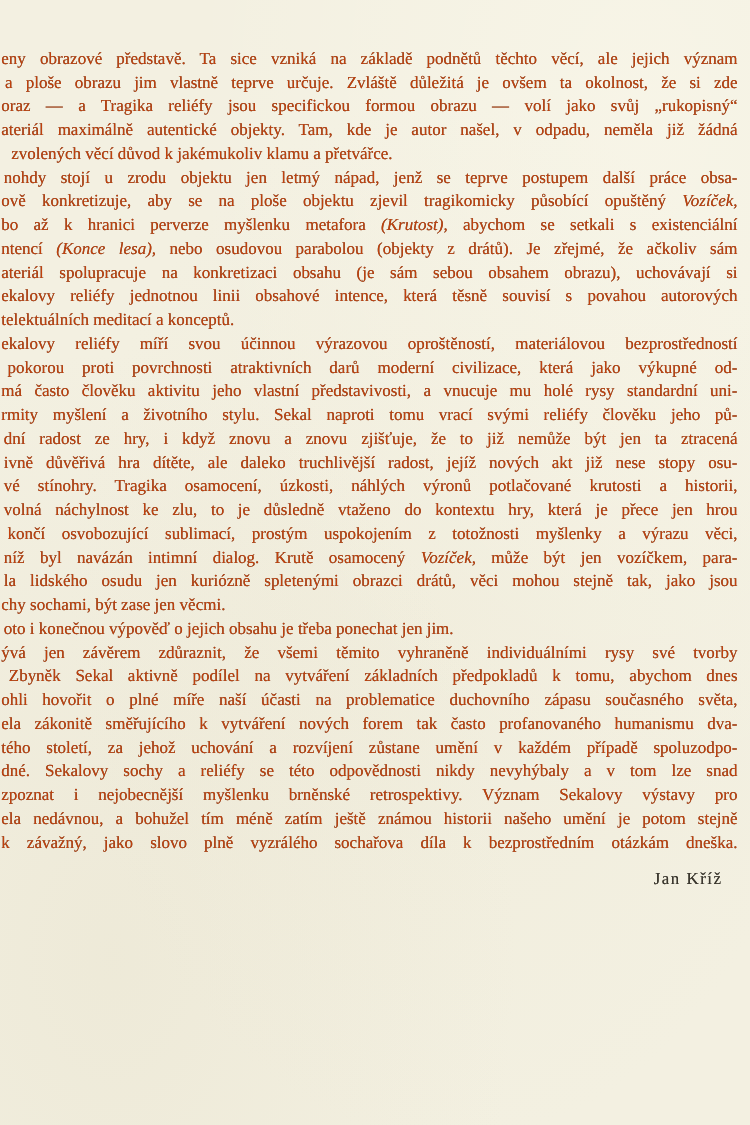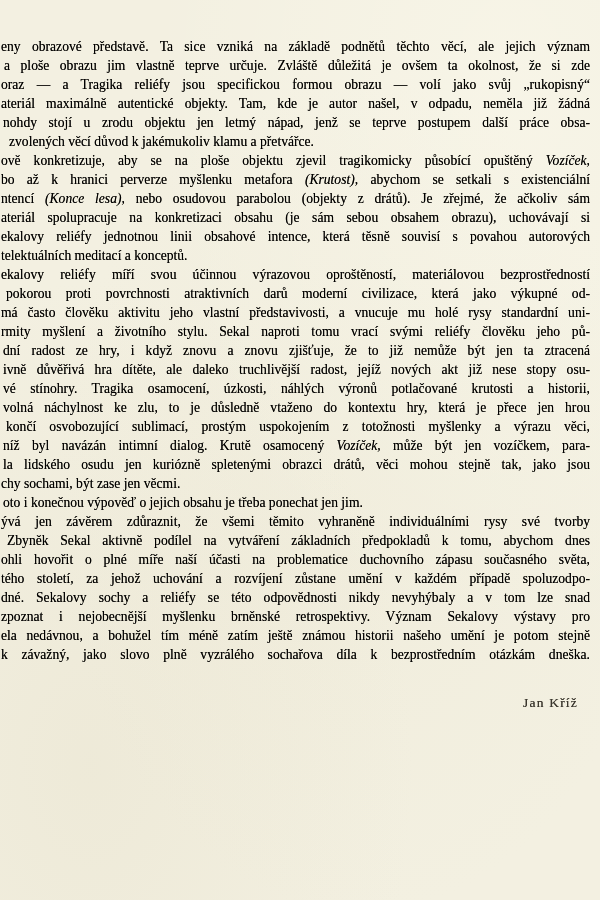--- a/index.html
+++ b/index.html
@@ -17,21 +17,21 @@
   }
   .page {
     position: absolute;
     inset: 0;
   }
   .article {
     position: absolute;
     top: 37px;
     left: 1px;
     width: 589px;
-    color: #000000;
+    color: #c2410c;
     font-size: 13.6px;
     text-shadow: 0 0 0.4px rgba(59,55,46,0.85);
   }
   .line {
     height: 19px;
     line-height: 19px;
     white-space: nowrap;
     text-align: left;
   }
   .line.j {
@@ -54,22 +54,22 @@
 </style>
 </head>
 <body>
 
 <div class="page">
   <div class="article">
       <div class="line j"><span>eny obrazové představě. Ta sice vzniká na základě podnětů těchto věcí, ale jejich význam</span></div>
       <div class="line j" style="padding-left: 3px;"><span>a ploše obrazu jim vlastně teprve určuje. Zvláště důležitá je ovšem ta okolnost, že si zde</span></div>
       <div class="line j"><span>oraz — a Tragika reliéfy jsou specifickou formou obrazu — volí jako svůj „rukopisný“</span></div>
       <div class="line j"><span>ateriál maximálně autentické objekty. Tam, kde je autor našel, v odpadu, neměla již žádná</span></div>
+      <div class="line" style="padding-left: 8px;"><span>zvolených věcí důvod k jakémukoliv klamu a přetvářce.</span></div>
       <div class="line j" style="padding-left: 2px;"><span>nohdy stojí u zrodu objektu jen letmý nápad, jenž se teprve postupem další práce obsa-</span></div>
-      <div class="line" style="padding-left: 8px;"><span>zvolených věcí důvod k jakémukoliv klamu a přetvářce.</span></div>
       <div class="line j"><span>ově konkretizuje, aby se na ploše objektu zjevil tragikomicky působící opuštěný </span><span class="em">Vozíček,</span></div>
       <div class="line j"><span>bo až k hranici perverze myšlenku metafora </span><span class="em">(Krutost),</span><span> abychom se setkali s existenciální</span></div>
       <div class="line j"><span>ntencí </span><span class="em">(Konce lesa),</span><span> nebo osudovou parabolou (objekty z drátů). Je zřejmé, že ačkoliv sám</span></div>
       <div class="line j"><span>ateriál spolupracuje na konkretizaci obsahu (je sám sebou obsahem obrazu), uchovávají si</span></div>
       <div class="line j"><span>ekalovy reliéfy jednotnou linii obsahové intence, která těsně souvisí s povahou autorových</span></div>
       <div class="line"><span>telektuálních meditací a konceptů.</span></div>
       <div class="line j"><span>ekalovy reliéfy míří svou účinnou výrazovou oproštěností, materiálovou bezprostředností</span></div>
       <div class="line j" style="padding-left: 5px;"><span>pokorou proti povrchnosti atraktivních darů moderní civilizace, která jako výkupné od-</span></div>
       <div class="line j"><span>má často člověku aktivitu jeho vlastní představivosti, a vnucuje mu holé rysy standardní uni-</span></div>
       <div class="line j"><span>rmity myšlení a životního stylu. Sekal naproti tomu vrací svými reliéfy člověku jeho pů-</span></div>
@@ -78,20 +78,21 @@
       <div class="line j" style="padding-left: 2px;"><span>vé stínohry. Tragika osamocení, úzkosti, náhlých výronů potlačované krutosti a historii,</span></div>
       <div class="line j" style="padding-left: 2px;"><span>volná náchylnost ke zlu, to je důsledně vtaženo do kontextu hry, která je přece jen hrou</span></div>
       <div class="line j" style="padding-left: 5px;"><span>končí osvobozující sublimací, prostým uspokojením z totožnosti myšlenky a výrazu věci,</span></div>
       <div class="line j" style="padding-left: 2px;"><span>níž byl navázán intimní dialog. Krutě osamocený </span><span class="em">Vozíček,</span><span> může být jen vozíčkem, para-</span></div>
       <div class="line j" style="padding-left: 2px;"><span>la lidského osudu jen kuriózně spletenými obrazci drátů, věci mohou stejně tak, jako jsou</span></div>
       <div class="line"><span>chy sochami, být zase jen věcmi.</span></div>
       <div class="line" style="padding-left: 2px;"><span>oto i konečnou výpověď o jejich obsahu je třeba ponechat jen jim.</span></div>
       <div class="line j"><span>ývá jen závěrem zdůraznit, že všemi těmito vyhraněně individuálními rysy své tvorby</span></div>
       <div class="line j" style="padding-left: 6px;"><span>Zbyněk Sekal aktivně podílel na vytváření základních předpokladů k tomu, abychom dnes</span></div>
       <div class="line j"><span>ohli hovořit o plné míře naší účasti na problematice duchovního zápasu současného světa,</span></div>
+      <div class="line j"><span>ela zákonitě směřujícího k vytváření nových forem tak často profanovaného humanismu dva-</span></div>
       <div class="line j"><span>tého století, za jehož uchování a rozvíjení zůstane umění v každém případě spoluzodpo-</span></div>
       <div class="line j"><span>dné. Sekalovy sochy a reliéfy se této odpovědnosti nikdy nevyhýbaly a v tom lze snad</span></div>
       <div class="line j"><span>zpoznat i nejobecnější myšlenku brněnské retrospektivy. Význam Sekalovy výstavy pro</span></div>
       <div class="line j"><span>ela nedávnou, a bohužel tím méně zatím ještě známou historii našeho umění je potom stejně</span></div>
       <div class="line j"><span>k závažný, jako slovo plně vyzrálého sochařova díla k bezprostředním otázkám dneška.</span></div>
     </div>
   <div class="signature">Jan Kříž</div>
 </div>
 
 </body></html>

